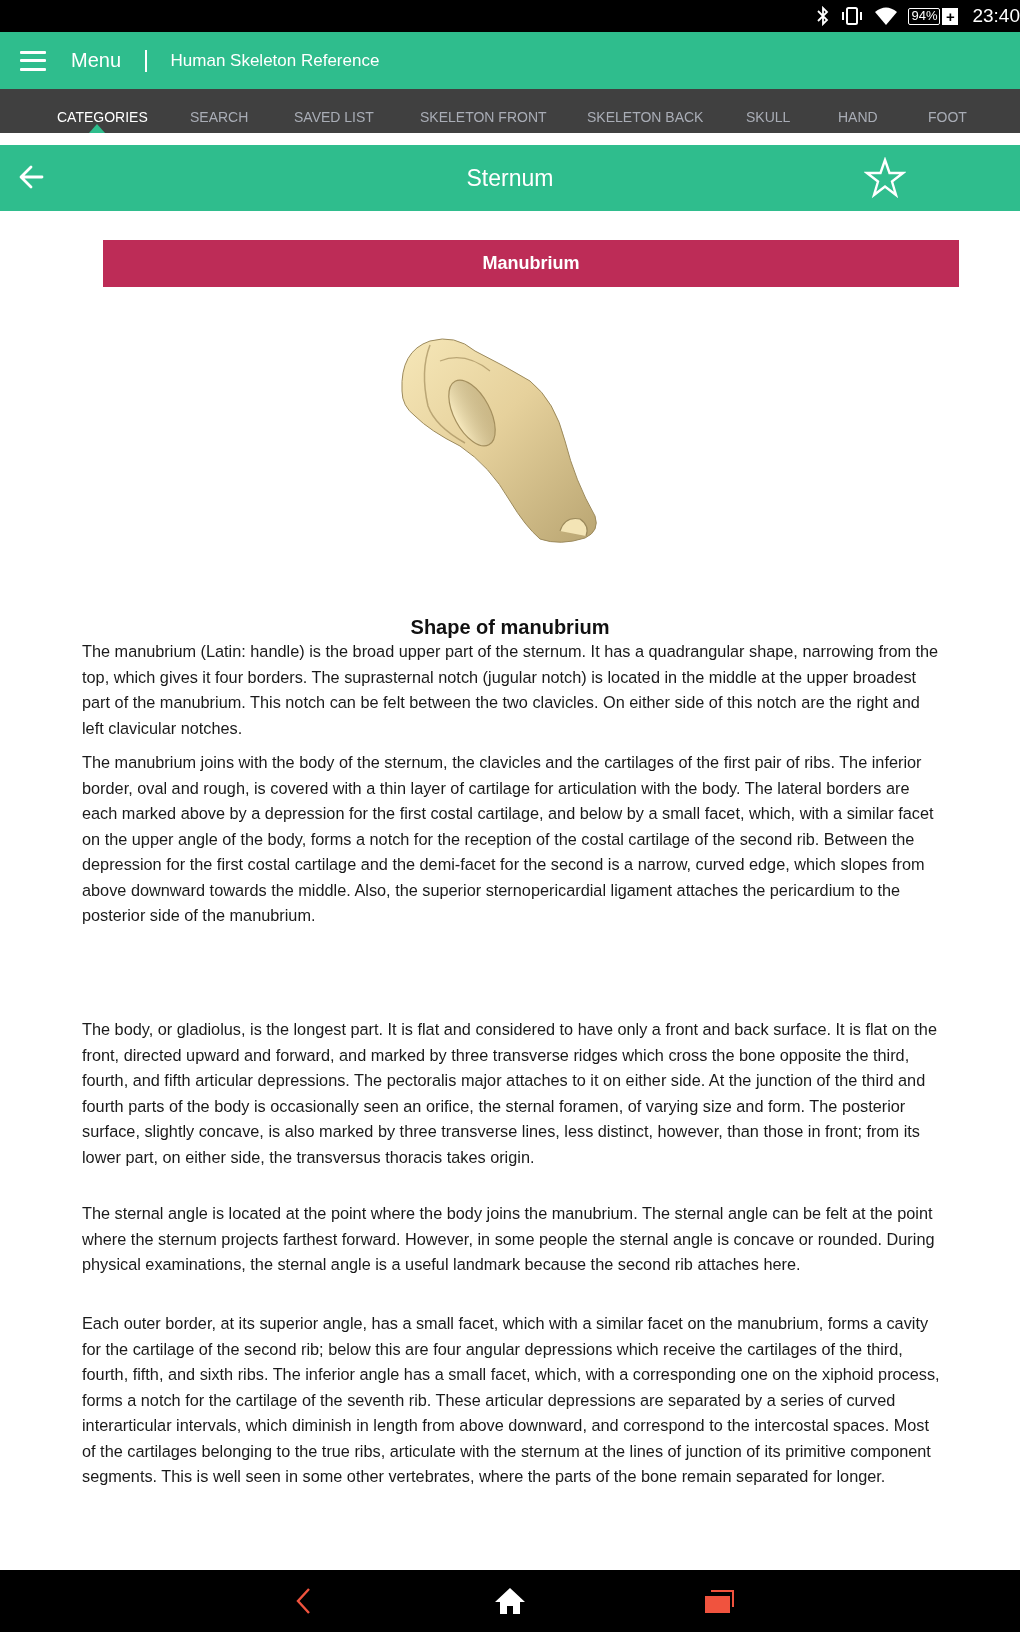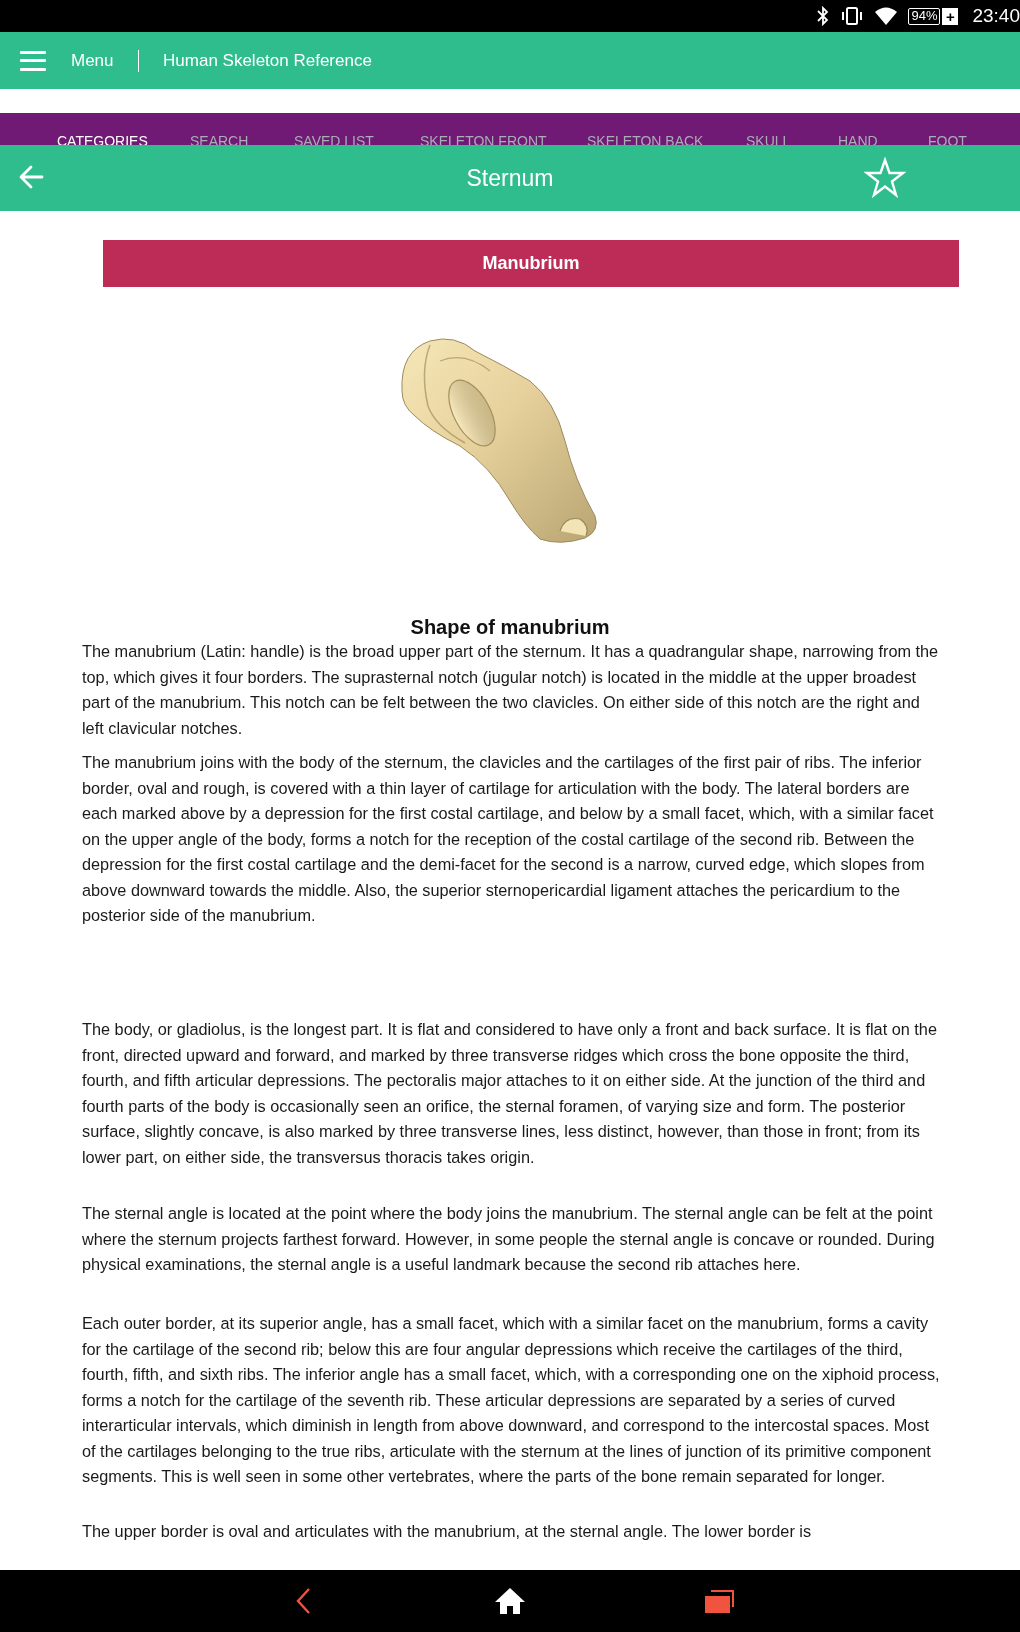--- a/index.html
+++ b/index.html
@@ -13,27 +13,27 @@
     .battery { display: inline-flex; align-items: center; font-size: 13px; }
     .battery .bat-body { border: 1.5px solid #fff; border-radius: 2px; padding: 0 2px; height: 17px; line-height: 14px; }
     .battery .bat-plus { background: #fff; color: #000; font-weight: bold; width: 16px; height: 17px; display: inline-flex; align-items: center; justify-content: center; margin-left: 2px; font-size: 15px; }
     .clock { font-size: 19px; margin-left: 4px; }
 
     
     .app-bar { position: absolute; top: 32px; left: 0; width: 1020px; height: 57px; background: #2fbd8d;
       display: flex; align-items: center; color: #fff; }
     .hamburger { width: 26px; height: 20px; margin-left: 20px; display: flex; flex-direction: column; justify-content: space-between; cursor: pointer; }
     .hamburger span { display: block; height: 3px; background: #fff; border-radius: 1px; }
-    .menu-label { margin-left: 25px; font-size: 17px; }
+    .menu-label { margin-left: 25px; font-size: 20px; }
     .divider-v { width: 1.5px; height: 22px; background: #fff; margin-left: 24px; }
     .app-title { margin-left: 24px; font-size: 17px; }
 
     
-    .tabs { position: absolute; top: 89px; left: 0; width: 1020px; height: 44px; background: #701a75;
-      display: flex; align-items: center; margin-top: 24px; }
+    .tabs { position: absolute; top: 89px; left: 0; width: 1020px; height: 44px; background: #404040;
+      display: flex; align-items: center; }
     .tab { position: absolute; top: 0; height: 56px; display: flex; align-items: center; font-size: 14px; color: #a9adb6; cursor: pointer; white-space: nowrap; }
     .tab.active { color: #ffffff; }
     .tab-indicator { position: absolute; bottom: 0; left: 89px; width: 0; height: 0;
       border-left: 8px solid transparent; border-right: 8px solid transparent; border-bottom: 9px solid #2fbd8d; }
 
     
     .title-bar { position: absolute; top: 145px; left: 0; width: 1020px; height: 66px; background: #2fbd8d; color: #fff; }
     .back-btn { position: absolute; left: 16px; top: 16px; width: 32px; height: 32px; cursor: pointer; }
     .page-title { position: absolute; left: 0; right: 0; top: 0; height: 66px; line-height: 66px; text-align: center; font-size: 23px; }
     .star-btn { position: absolute; left: 864px; top: 12px; width: 42px; height: 42px; cursor: pointer; }
@@ -142,21 +142,20 @@
 
   <div class="caption" style="top:405px">Shape of manubrium</div>
 
   <p class="para" style="top:428px">The manubrium (Latin: handle) is the broad upper part of the sternum. It has a quadrangular shape, narrowing from the top, which gives it four borders. The suprasternal notch (jugular notch) is located in the middle at the upper broadest part of the manubrium. This notch can be felt between the two clavicles. On either side of this notch are the right and left clavicular notches.</p>
   <p class="para" style="top:539px">The manubrium joins with the body of the sternum, the clavicles and the cartilages of the first pair of ribs. The inferior border, oval and rough, is covered with a thin layer of cartilage for articulation with the body. The lateral borders are each marked above by a depression for the first costal cartilage, and below by a small facet, which, with a similar facet on the upper angle of the body, forms a notch for the reception of the costal cartilage of the second rib. Between the depression for the first costal cartilage and the demi-facet for the second is a narrow, curved edge, which slopes from above downward towards the middle. Also, the superior sternopericardial ligament attaches the pericardium to the posterior side of the manubrium.</p>
 
 
   <p class="para" style="top:806px">The body, or gladiolus, is the longest part. It is flat and considered to have only a front and back surface. It is flat on the front, directed upward and forward, and marked by three transverse ridges which cross the bone opposite the third, fourth, and fifth articular depressions. The pectoralis major attaches to it on either side. At the junction of the third and fourth parts of the body is occasionally seen an orifice, the sternal foramen, of varying size and form. The posterior surface, slightly concave, is also marked by three transverse lines, less distinct, however, than those in front; from its lower part, on either side, the transversus thoracis takes origin.</p>
   <p class="para" style="top:990px">The sternal angle is located at the point where the body joins the manubrium. The sternal angle can be felt at the point where the sternum projects farthest forward. However, in some people the sternal angle is concave or rounded. During physical examinations, the sternal angle is a useful landmark because the second rib attaches here.</p>
   <p class="para" style="top:1100px">Each outer border, at its superior angle, has a small facet, which with a similar facet on the manubrium, forms a cavity for the cartilage of the second rib; below this are four angular depressions which receive the cartilages of the third, fourth, fifth, and sixth ribs. The inferior angle has a small facet, which, with a corresponding one on the xiphoid process, forms a notch for the cartilage of the seventh rib. These articular depressions are separated by a series of curved interarticular intervals, which diminish in length from above downward, and correspond to the intercostal spaces. Most of the cartilages belonging to the true ribs, articulate with the sternum at the lines of junction of its primitive component segments. This is well seen in some other vertebrates, where the parts of the bone remain separated for longer.</p>
-  <p class="para" style="top:1308px">The upper border is oval and articulates with the manubrium, at the sternal angle. The lower border is</p>
 </div>
 
 <div class="nav-bar">
   <div class="nav-btn" style="left:282px">
     <svg width="20" height="28" viewBox="0 0 20 28">
         <path d="M15 2 L4 14 L15 26" fill="none" stroke="#f0533e" stroke-width="2.4"></path>
       </svg>
   </div>
   <div class="nav-btn" style="left:488px">
     <svg width="32" height="30" viewBox="0 0 32 30">

